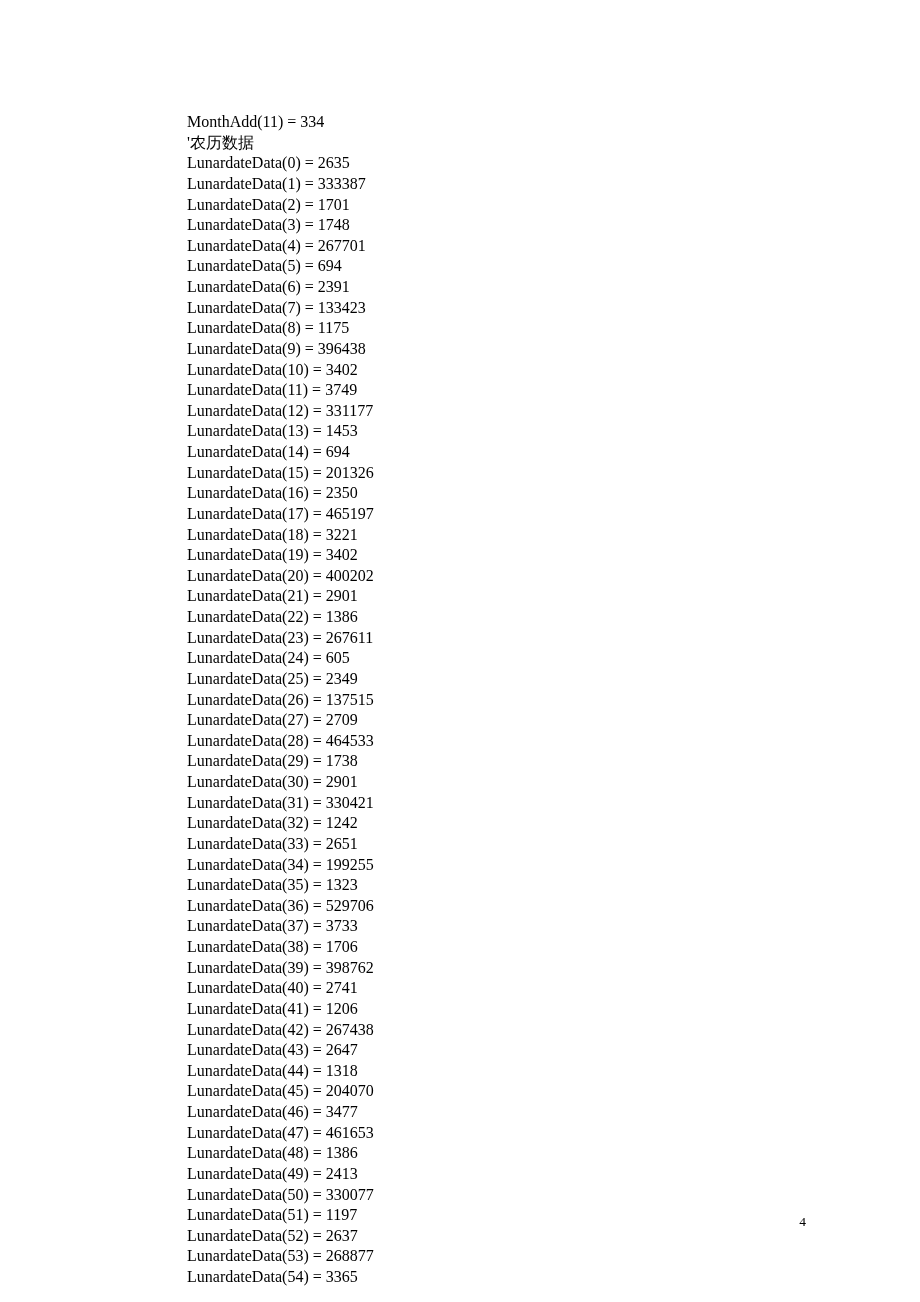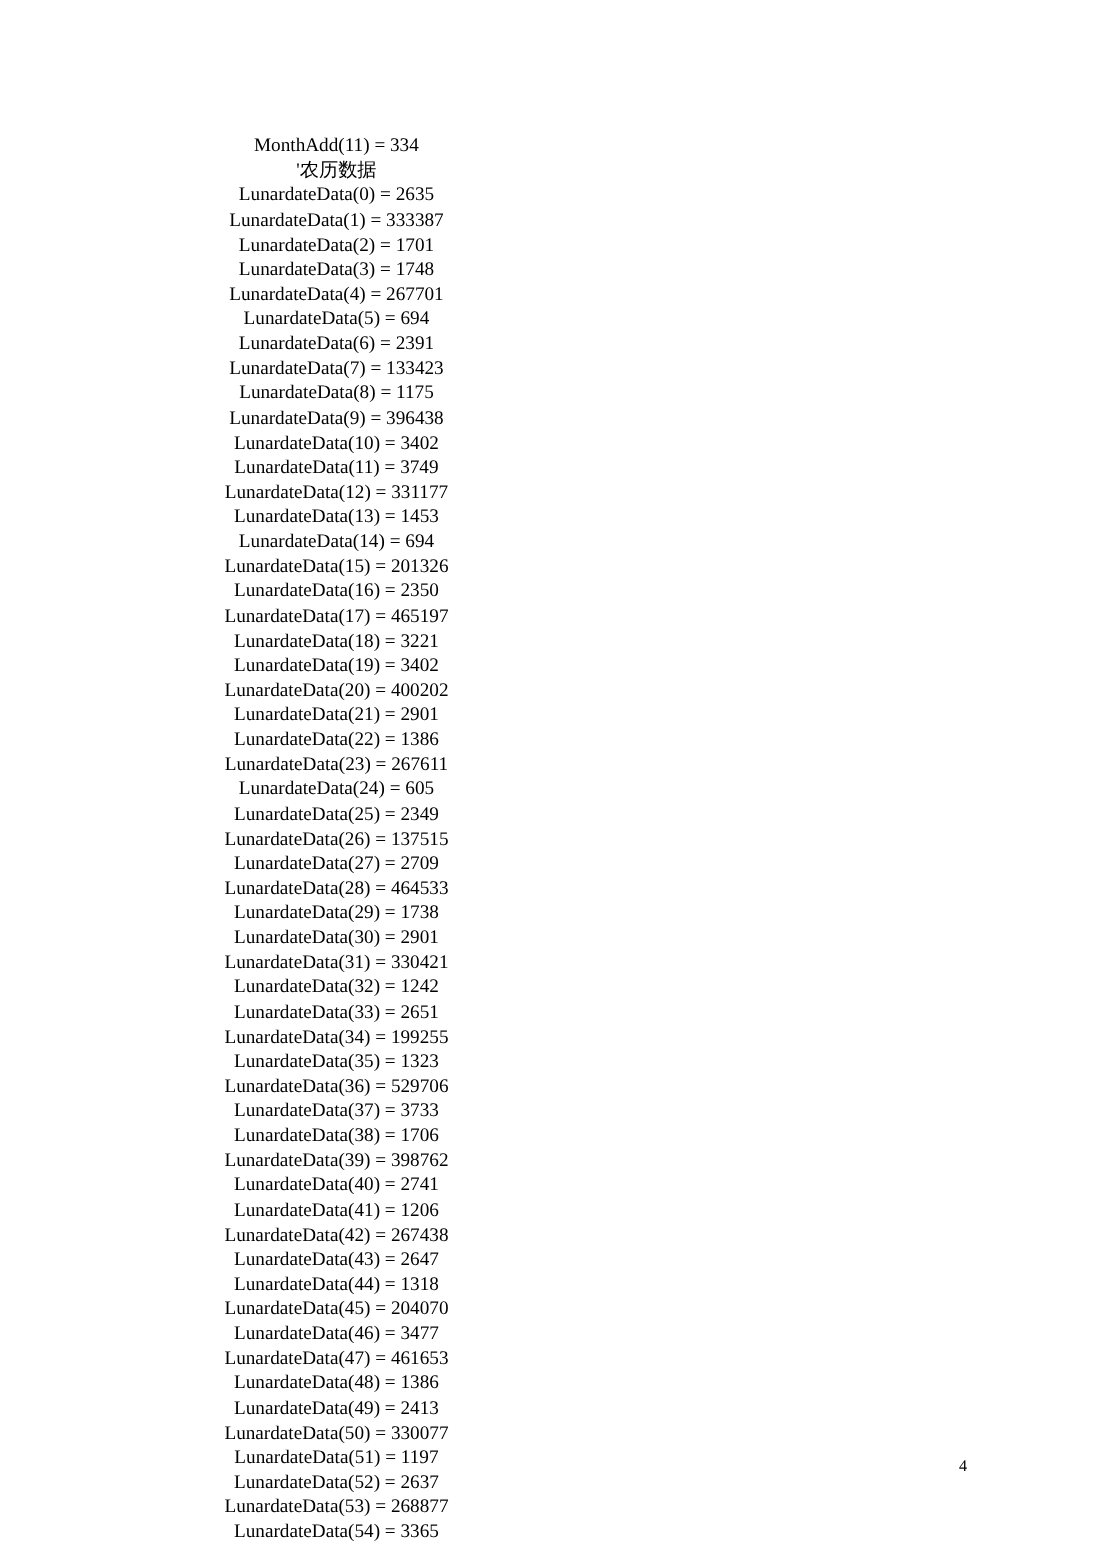--- a/index.html
+++ b/index.html
@@ -15,21 +15,20 @@
     line-height: 1.29;
   }
   .page-content {
     position: absolute;
     left: 187px;
     top: 112px;
     white-space: pre;
   }
   .line {
     display: block;
-    text-align: center;
   }
   .page-number {
     position: absolute;
     right: 114px;
     bottom: 72px;
     font-size: 13.5px;
   }
 </style>
 </head>
 <body>

